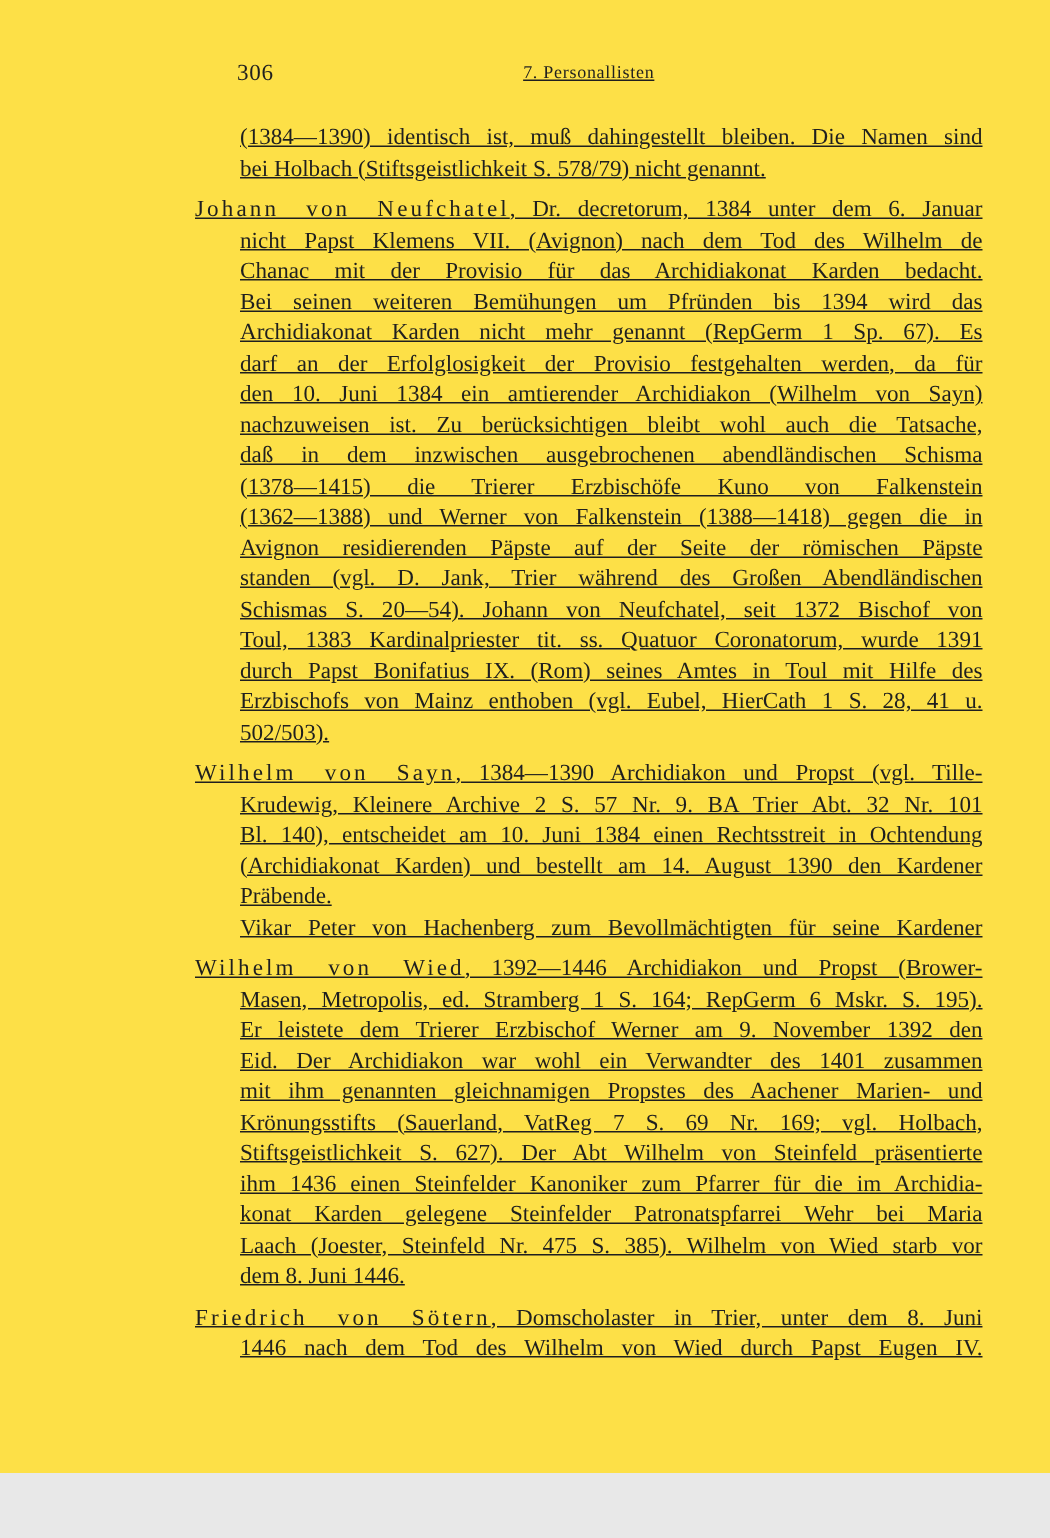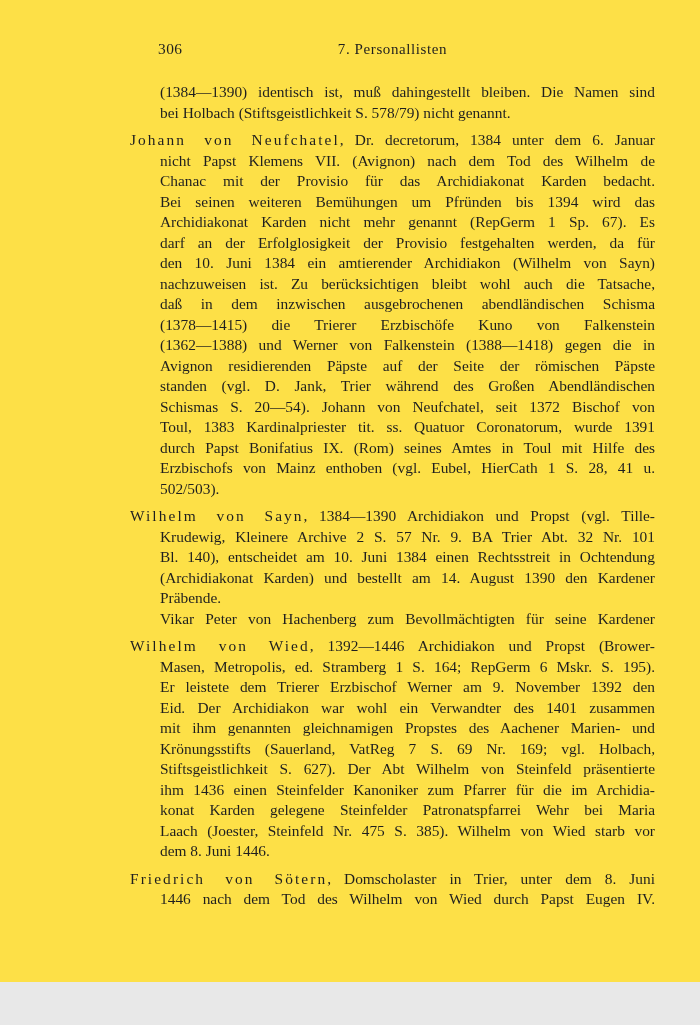--- a/index.html
+++ b/index.html
@@ -30,33 +30,35 @@
     left: 28px;
     top: 0;
     letter-spacing: 0.03em;
   }
   .runtitle {
     position: absolute;
     left: 0;
     right: 0;
     top: 1px;
     text-align: center;
-    font-size: 15px;
+    font-size: 12px;
     letter-spacing: 0.04em;
+    text-decoration: underline;
   }
   .text-block {
     position: absolute;
     top: 82px;
     left: 130px;
     width: 525px;
     font-size: 15.4px;
     line-height: 20.5px;
   }
   .para {
     margin: 0 0 7px 0;
+    text-decoration: underline;
   }
   .line {
     text-align: justify;
     text-align-last: justify;
     text-justify: inter-word;
     white-space: nowrap;
   }
   .line.cont {
     padding-left: 30px;
   }

